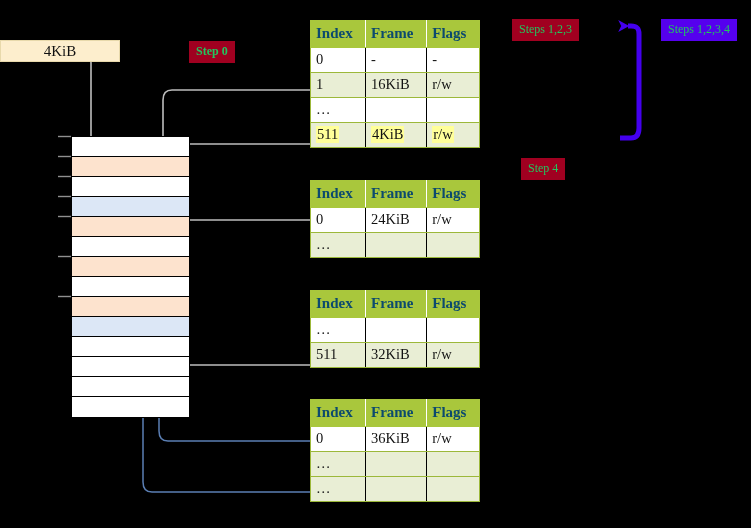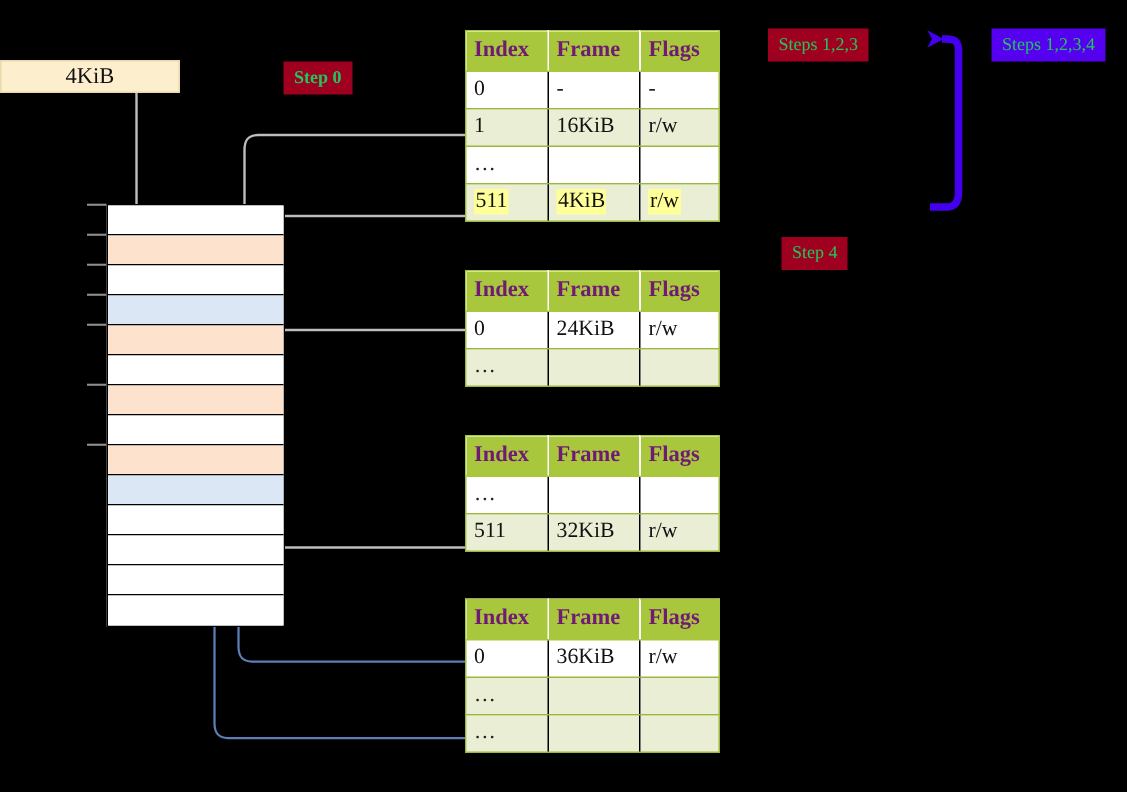--- a/index.html
+++ b/index.html
@@ -43,21 +43,21 @@
     font-size: 14.5px;
     line-height: 17px;
     height: 19px;
     text-align: left;
     color: #111111;
     white-space: nowrap;
     overflow: hidden;
   }
   .ptable th {
     background: #a9c73c;
-    color: #701a75;
+    color: #0c4a6e;
     font-weight: bold;
     font-size: 15px;
     border: 1px solid #a9c73c;
     border-right-color: #ffffff;
     padding-top: 3px;
     padding-bottom: 4px;
   }
   .ptable th:last-child { border-right-color: #a9c73c; }
   .ptable td { border-left-color: #000000; border-right-color: #000000; }
   .ptable td:first-child { border-left-color: #9cb83a; }

